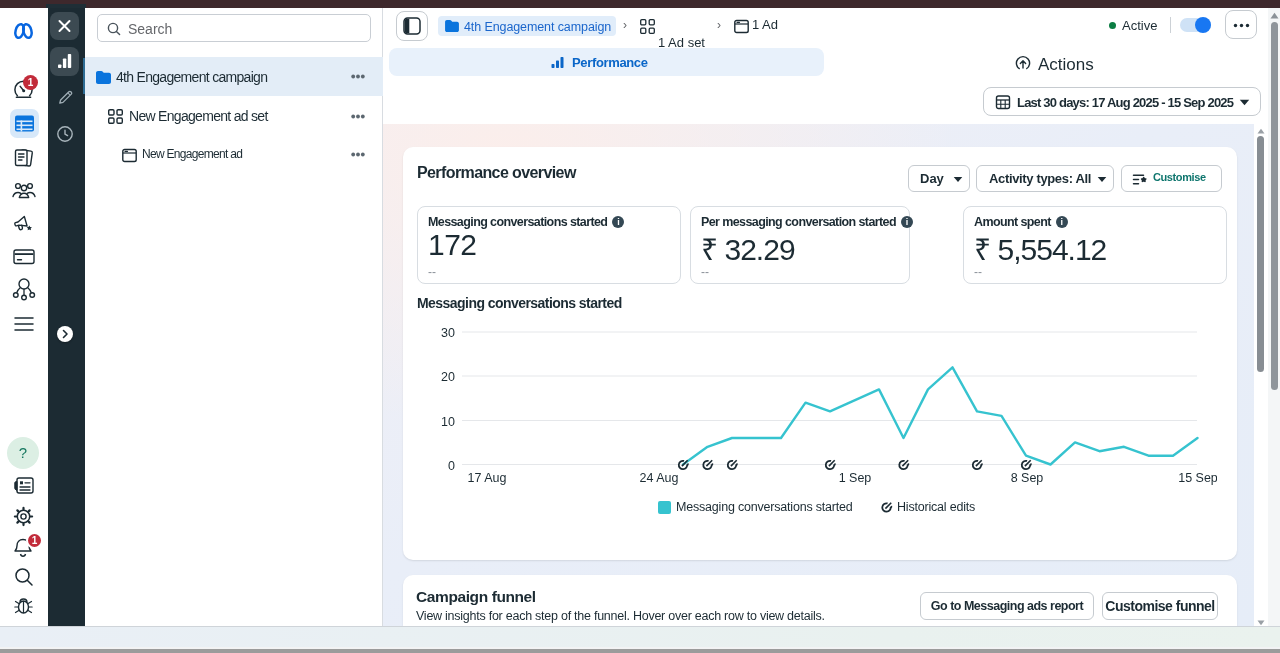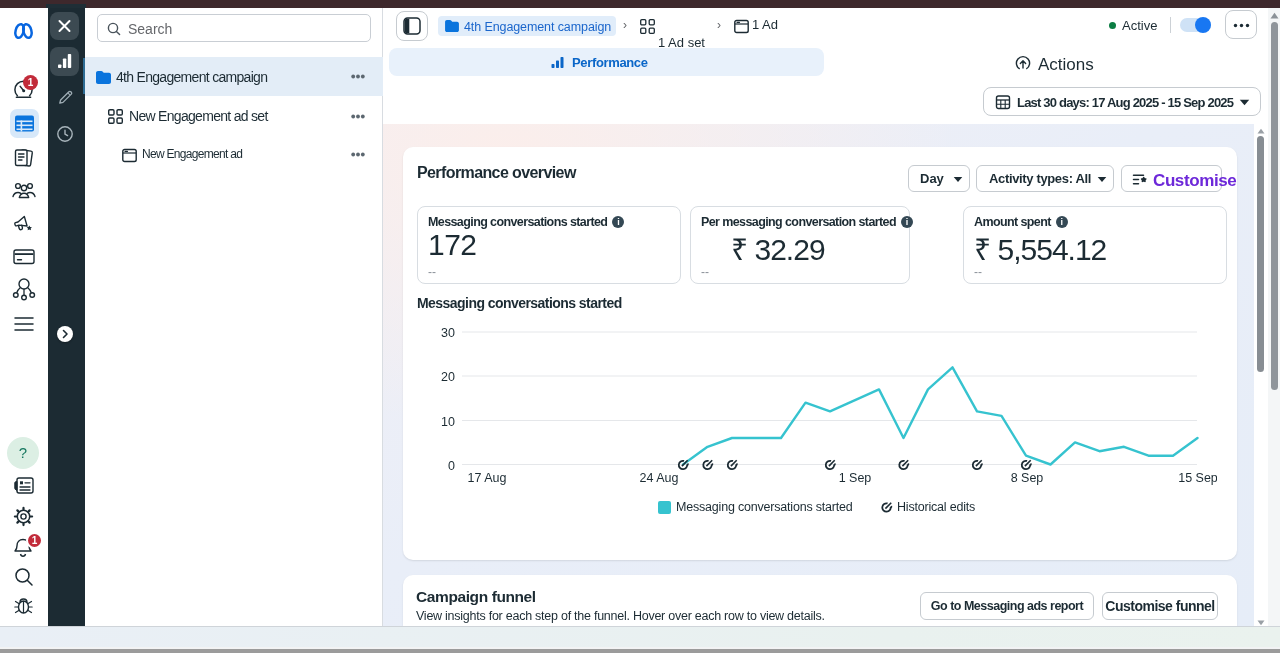--- a/index.html
+++ b/index.html
@@ -308,31 +308,31 @@
       <div class="abs" style="left:12px;top:5px;font-size:13px;letter-spacing:-0.35px;white-space:nowrap;font-weight:700;color:#1c2b33;">Activity types: All</div>
       <svg class="abs" style="left:120px;top:10px;" width="10" height="7" viewBox="0 0 11 7">
           <path d="M0.8 0.8h9.4L5.5 6.2z" fill="#1c2b33"></path>
         </svg>
     </div>
     <div class="abs" style="left:738px;top:41px;width:101px;height:27px;border:1px solid #c6cbd0;border-radius:6px;background:#fff;">
       <svg class="abs" style="left:10px;top:6px;" width="17" height="15" viewBox="0 0 17 15">
         <path d="M1.5 3.2h10M1.5 7.5h5M1.5 11.8h5" stroke="#1c2b33" stroke-width="1.5" stroke-linecap="round"></path>
         <path d="M11.7 5.6l.7 1.2 1.4.2-1 1 .2 1.4-1.3-.7-1.3.7.2-1.4-1-1 1.4-.2z" fill="#1c2b33" stroke="#1c2b33" stroke-width="1.6" stroke-linejoin="round"></path>
       </svg>
-      <div class="abs" style="left:31px;top:5px;font-size:17px;letter-spacing:-0.4px;white-space:nowrap;font-weight:700;color:#6d28d9;">Customise</div>
+      <div class="abs" style="left:31px;top:5px;font-size:11px;letter-spacing:-0.4px;white-space:nowrap;font-weight:700;color:#0f766e;">Customise</div>
     </div>
 
     <div class="abs" style="left:34px;top:82px;width:264px;height:78px;border:1px solid #d8dde2;border-radius:8px;background:#fff;">
       <div class="abs" style="left:10px;top:8px;display:flex;align-items:center;gap:5px;font-size:12.5px;letter-spacing:-0.6px;white-space:nowrap;font-weight:700;color:#1c2b33;">Messaging conversations started<span style="width:12px;height:12px;border-radius:50%;background:#344854;color:#fff;font-size:9px;text-align:center;line-height:12px;letter-spacing:0;display:inline-block;">i</span></div>
       <div class="abs" style="left:10px;top:21px;font-size:30px;letter-spacing:-0.5px;color:#1c2b33;">172</div>
       <div class="abs" style="left:10px;top:58px;font-size:12px;color:#8a9199;">--</div>
     </div>
     <div class="abs" style="left:307px;top:82px;width:220px;height:78px;border:1px solid #d8dde2;border-radius:8px;background:#fff;">
       <div class="abs" style="left:10px;top:8px;display:flex;align-items:center;gap:5px;font-size:12.5px;letter-spacing:-0.6px;white-space:nowrap;font-weight:700;color:#1c2b33;">Per messaging conversation started<span style="width:12px;height:12px;border-radius:50%;background:#344854;color:#fff;font-size:9px;text-align:center;line-height:12px;letter-spacing:0;display:inline-block;">i</span></div>
-      <div class="abs" style="left:10px;top:21px;font-size:30px;letter-spacing:-1px;color:#1c2b33;margin-left:30px;">₹ 32.29</div>
+      <div class="abs" style="left:10px;top:21px;font-size:30px;letter-spacing:-1px;color:#1c2b33;">₹ 32.29</div>
       <div class="abs" style="left:10px;top:58px;font-size:12px;color:#8a9199;">--</div>
     </div>
     <div class="abs" style="left:580px;top:82px;width:264px;height:78px;border:1px solid #d8dde2;border-radius:8px;background:#fff;">
       <div class="abs" style="left:10px;top:8px;display:flex;align-items:center;gap:5px;font-size:12.5px;letter-spacing:-0.6px;white-space:nowrap;font-weight:700;color:#1c2b33;justify-content:center;">Amount spent<span style="width:12px;height:12px;border-radius:50%;background:#344854;color:#fff;font-size:9px;text-align:center;line-height:12px;letter-spacing:0;display:inline-block;">i</span></div>
       <div class="abs" style="left:10px;top:21px;font-size:30px;letter-spacing:-1px;color:#1c2b33;">₹ 5,554.12</div>
       <div class="abs" style="left:10px;top:58px;font-size:12px;color:#8a9199;">--</div>
     </div>
 
     <div class="abs" style="left:34px;top:171px;font-size:14px;letter-spacing:-0.55px;white-space:nowrap;font-weight:700;color:#1c2b33;">Messaging conversations started</div>
     <svg class="abs" style="left:34px;top:192px;" width="800" height="175" viewBox="0 0 800 175">

